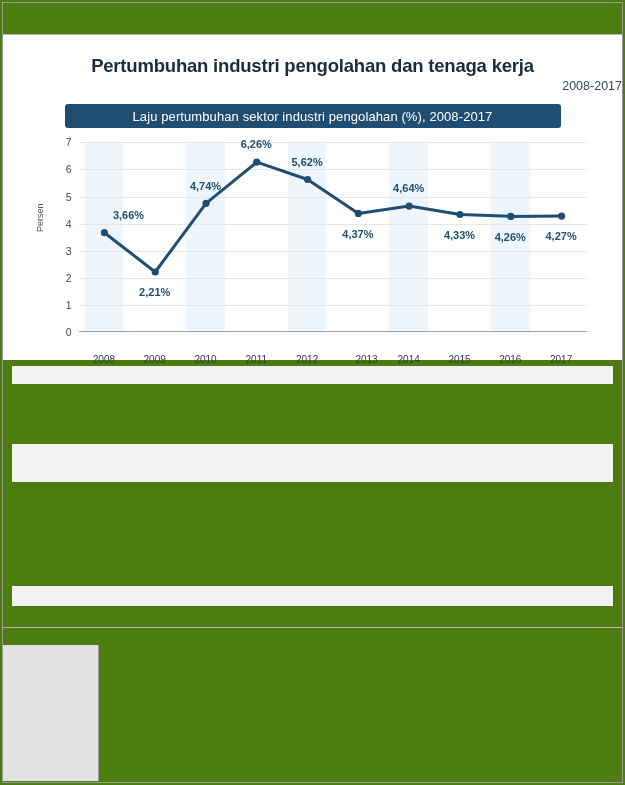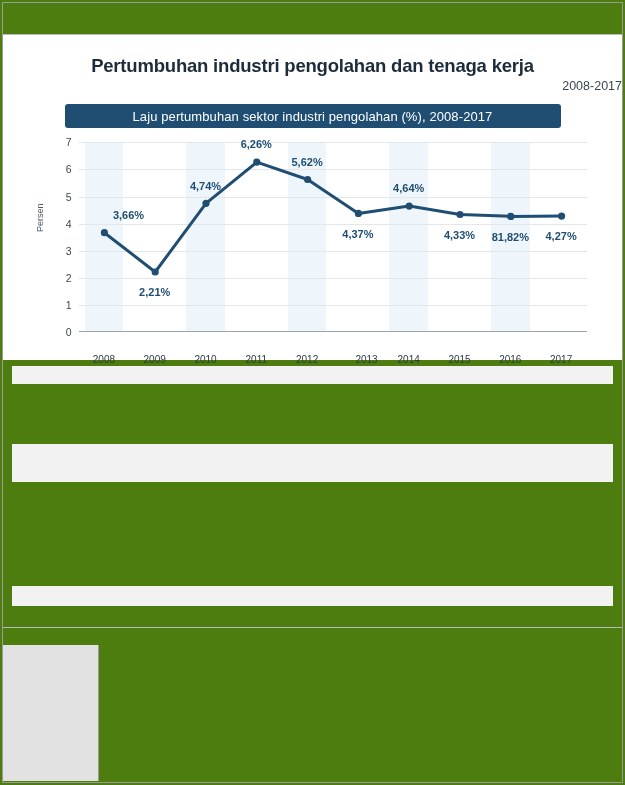--- a/index.html
+++ b/index.html
@@ -235,21 +235,21 @@
           <div class="pt-label" style="left: 177.8px; top: 2.08571px;">6,26%</div>
           <div class="x-label" style="left: 228.6px;">2012</div>
           <div class="pt-label" style="left: 228.6px; top: 19.4571px;">5,62%</div>
           <div class="x-label" style="left: 288px;">2013</div>
           <div class="pt-label" style="left: 279.4px; top: 91.3857px;">4,37%</div>
           <div class="x-label" style="left: 330.2px;">2014</div>
           <div class="pt-label" style="left: 330.2px; top: 46.0571px;">4,64%</div>
           <div class="x-label" style="left: 381px;">2015</div>
           <div class="pt-label" style="left: 381px; top: 92.4714px;">4,33%</div>
           <div class="x-label" style="left: 431.8px;">2016</div>
-          <div class="pt-label" style="left: 431.8px; top: 94.3714px;">81,82%</div>
+          <div class="pt-label" style="left: 431.8px; top: 94.3714px;">4,26%</div>
           <div class="x-label" style="left: 482.6px;">2017</div>
           <div class="pt-label" style="left: 482.6px; top: 94.1px;">4,27%</div>
         </div>
     </div>
   </div>
 
   <div class="skel" style="left:12px; top:366px; width:601px; height:18px;"></div>
   <div class="skel" style="left:12px; top:444px; width:601px; height:38px;"></div>
   <div class="skel" style="left:12px; top:586px; width:601px; height:20px;"></div>
 

